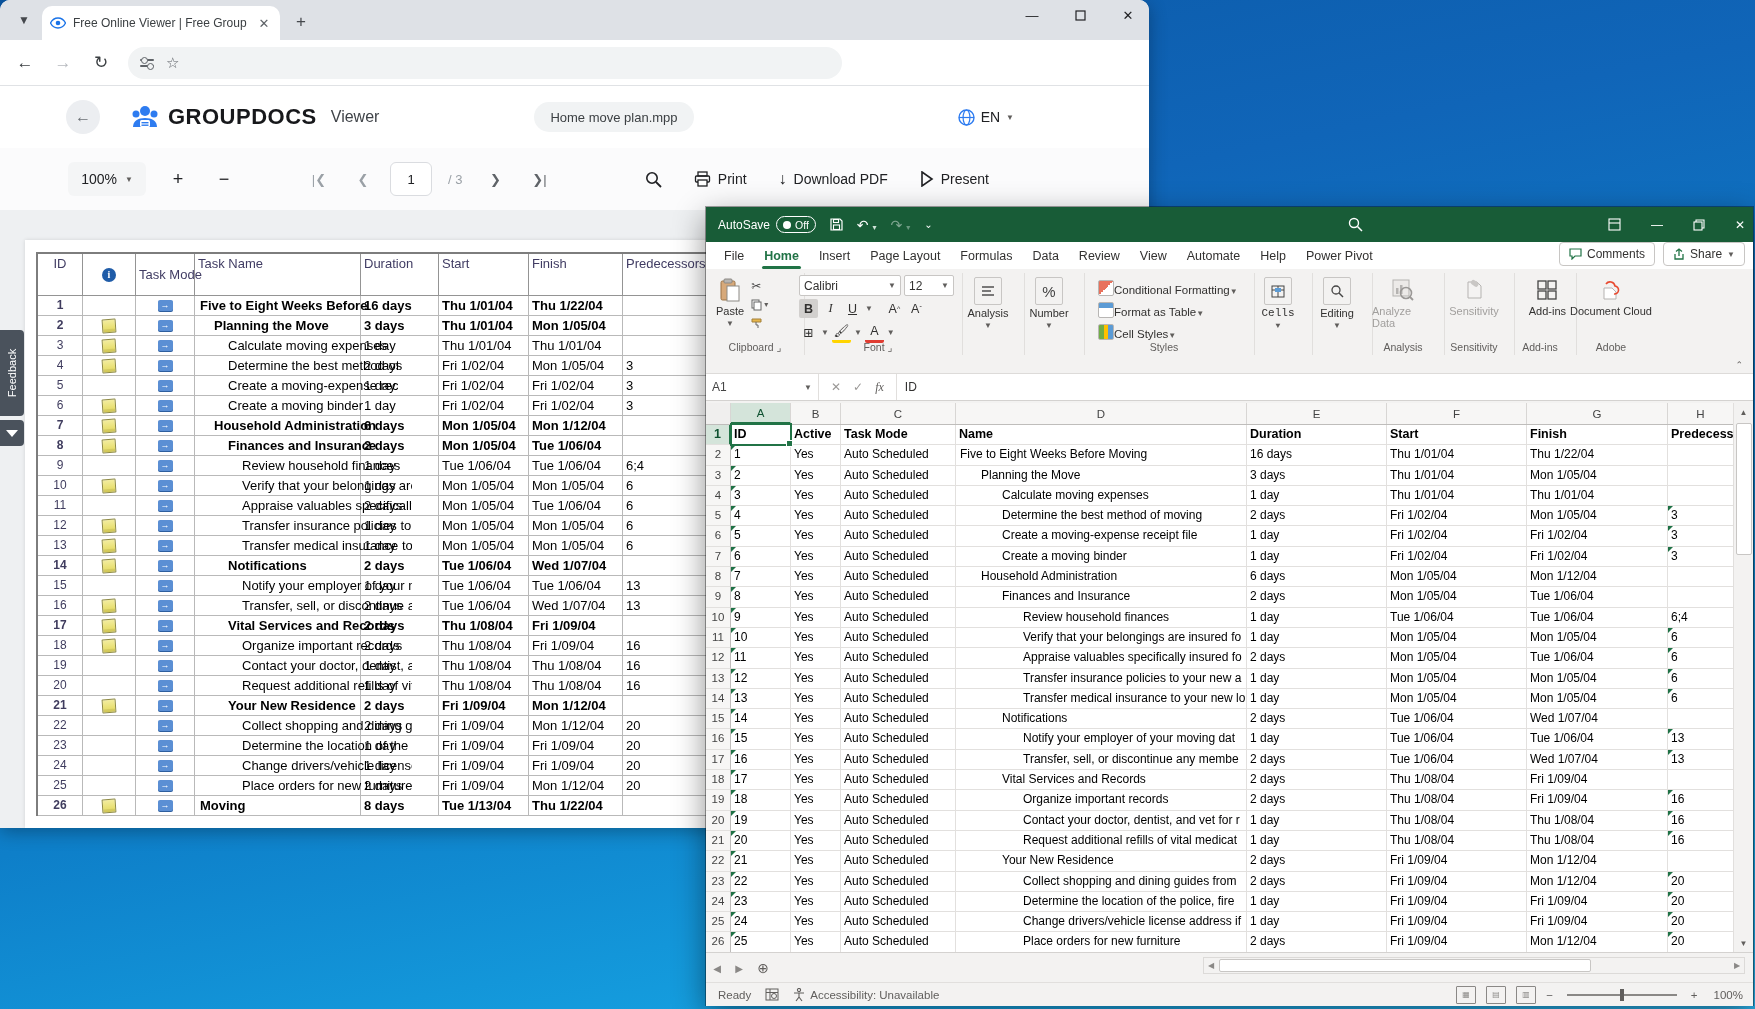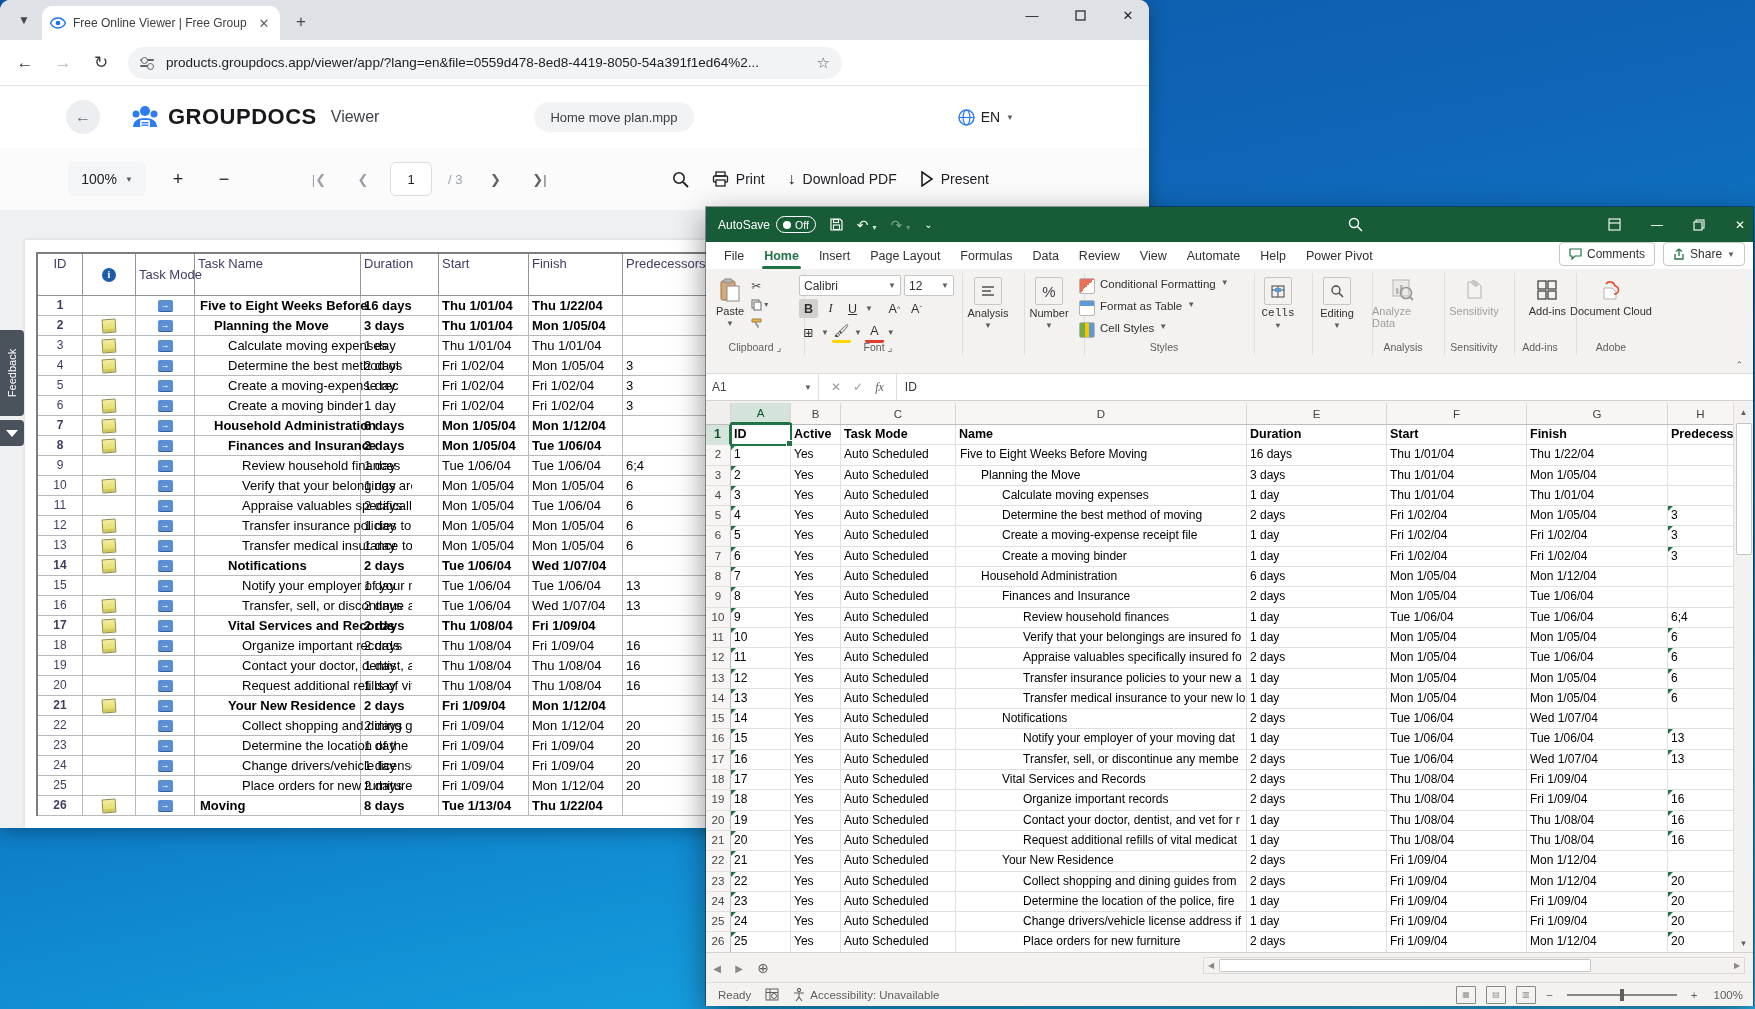--- a/index.html
+++ b/index.html
@@ -39,21 +39,21 @@
   .gd-prod{font-size:16px;color:#3f4348;margin-left:6px;}
   #filepill{margin-left:155px;background:#f1f3f4;border-radius:16px;height:30px;display:flex;align-items:center;padding:0 16px;font-size:13px;color:#3c4043;}
   #langsel{position:absolute;right:135px;display:flex;align-items:center;gap:6px;font-size:14px;color:#202124;}
   
   #vtool{left:0;top:148px;width:100%;height:62px;background:#fbfbfc;display:flex;align-items:center;border-bottom:1px solid #ececee;}
   .zoomsel{margin-left:68px;width:78px;height:34px;border-radius:6px;display:flex;align-items:center;justify-content:center;gap:8px;font-size:14px;color:#202124;background:#f4f5f6;}
   .tbtn{width:36px;height:34px;display:flex;align-items:center;justify-content:center;font-size:18px;color:#202124;border-radius:6px;}
   .pgbtn{width:34px;height:34px;display:flex;align-items:center;justify-content:center;font-size:13px;color:#9aa0a6;}
   .pgbox{width:40px;height:32px;border:1px solid #dadce0;border-radius:6px;background:#fff;display:flex;align-items:center;justify-content:center;font-size:13px;color:#202124;}
   .pgtotal{font-size:13px;color:#9aa0a6;margin:0 6px;}
-  .vright{position:absolute;right:160px;display:flex;align-items:center;gap:23px;font-size:14px;color:#202124;}
+  .vright{position:absolute;right:160px;display:flex;align-items:center;gap:32px;font-size:14px;color:#202124;}
   .vact{display:flex;align-items:center;gap:7px;}
 
   
   #docarea{left:0;top:210px;width:100%;height:618px;background:#eef0f2;overflow:hidden;}
   #page{position:absolute;left:25px;top:30px;width:1100px;height:588px;background:#fff;box-shadow:0 0 4px rgba(0,0,0,.12);}
   #mpp{position:absolute;left:11px;top:12px;width:672px;border-top:2px solid #7d7d7d;border-left:2px solid #7d7d7d;font-size:13px;color:#000;}
   .mpp-head{display:flex;height:42px;background:#fff;}
   .mpp-head .c{border-right:1px solid #949494;border-bottom:1px solid #949494;color:#403c63;padding:2px 3px;position:relative;}
   .mpp-head .c span{white-space:nowrap;}
   .mpp-row{display:flex;height:20px;line-height:19px;}
@@ -104,21 +104,21 @@
   .bigbtn{display:flex;flex-direction:column;align-items:center;font-size:11px;color:#323130;gap:2px;padding:2px 5px;}
   .bigbtn .bicon{width:26px;height:26px;display:flex;align-items:center;justify-content:center;}
   .gray .bicon,.gray{color:#a19f9d;}
   .minicol{display:flex;flex-direction:column;gap:4px;margin-left:2px;margin-top:3px;}
   .mini{font-size:12px;color:#444;height:15px;display:flex;align-items:center;gap:2px;}
   .fontrow{display:flex;align-items:center;gap:3px;}
   .selbox{border:1px solid #c8c6c4;background:#fff;height:19px;display:flex;align-items:center;justify-content:space-between;font-size:12px;color:#323130;padding:0 4px;border-radius:2px;}
   .fmtbtn{width:19px;height:19px;display:flex;align-items:center;justify-content:center;font-size:12.5px;color:#323130;border-radius:2px;}
   .fmtbtn.on{background:#d2d0ce;}
   .chev{font-size:8px;color:#605e5c;}
-  .stylerow{display:flex;align-items:flex-start;gap:5px;font-size:11.5px;color:#323130;height:18px;white-space:nowrap;}
+  .stylerow{display:flex;align-items:flex-end;font-size:11.5px;color:#323130;height:18px;white-space:nowrap;margin-left:19px;}
   .sicon{width:14px;height:14px;border-radius:2px;flex:none;}
   .ribcollapse{position:absolute;right:10px;bottom:3px;font-size:9px;color:#605e5c;}
   
   #xl-formula{position:absolute;left:0;top:167px;width:100%;height:26px;background:#fff;border-bottom:1px solid #d4d2d0;display:flex;align-items:stretch;}
   #namebox{width:100px;border-right:1px solid #e1dfdd;display:flex;align-items:center;justify-content:space-between;padding:0 6px;font-size:12px;color:#444;}
   .fbtns{display:flex;align-items:center;gap:12px;padding:0 12px;border-right:1px solid #e1dfdd;color:#9a9896;font-size:12px;}
   .fx{color:#605e5c;font-style:italic;font-family:"Liberation Serif",serif;}
   #fval{flex:1;display:flex;align-items:center;padding-left:8px;font-size:12px;color:#323130;}
   
   #xl-grid{position:absolute;left:0;top:196px;width:1028px;height:549px;background:#fff;overflow:hidden;}
@@ -189,21 +189,20 @@
     <span class="navbtn">←</span>
     <span class="navbtn dis">→</span>
     <span class="navbtn">↻</span>
     <div id="omnibox">
       <span class="tuneicon">
           <i></i>
           <i></i>
           <b></b>
           <b></b>
         </span>
-      <span class="url">products.groupdocs.app/viewer/app/?lang=en&amp;file=0559d478-8ed8-4419-8050-54a391f1ed64%2...</span>
       <span class="star">☆</span>
     </div>
   </div>
 
   <div id="vhead" class="abs">
     <div class="backcircle">←</div>
     <div class="gd-logo">
       <svg width="30" height="28" viewBox="0 0 30 28">
         <circle cx="15" cy="8" r="5" fill="#2e7cf0"></circle>
         <circle cx="6" cy="11" r="3.5" fill="#2e7cf0"></circle>

